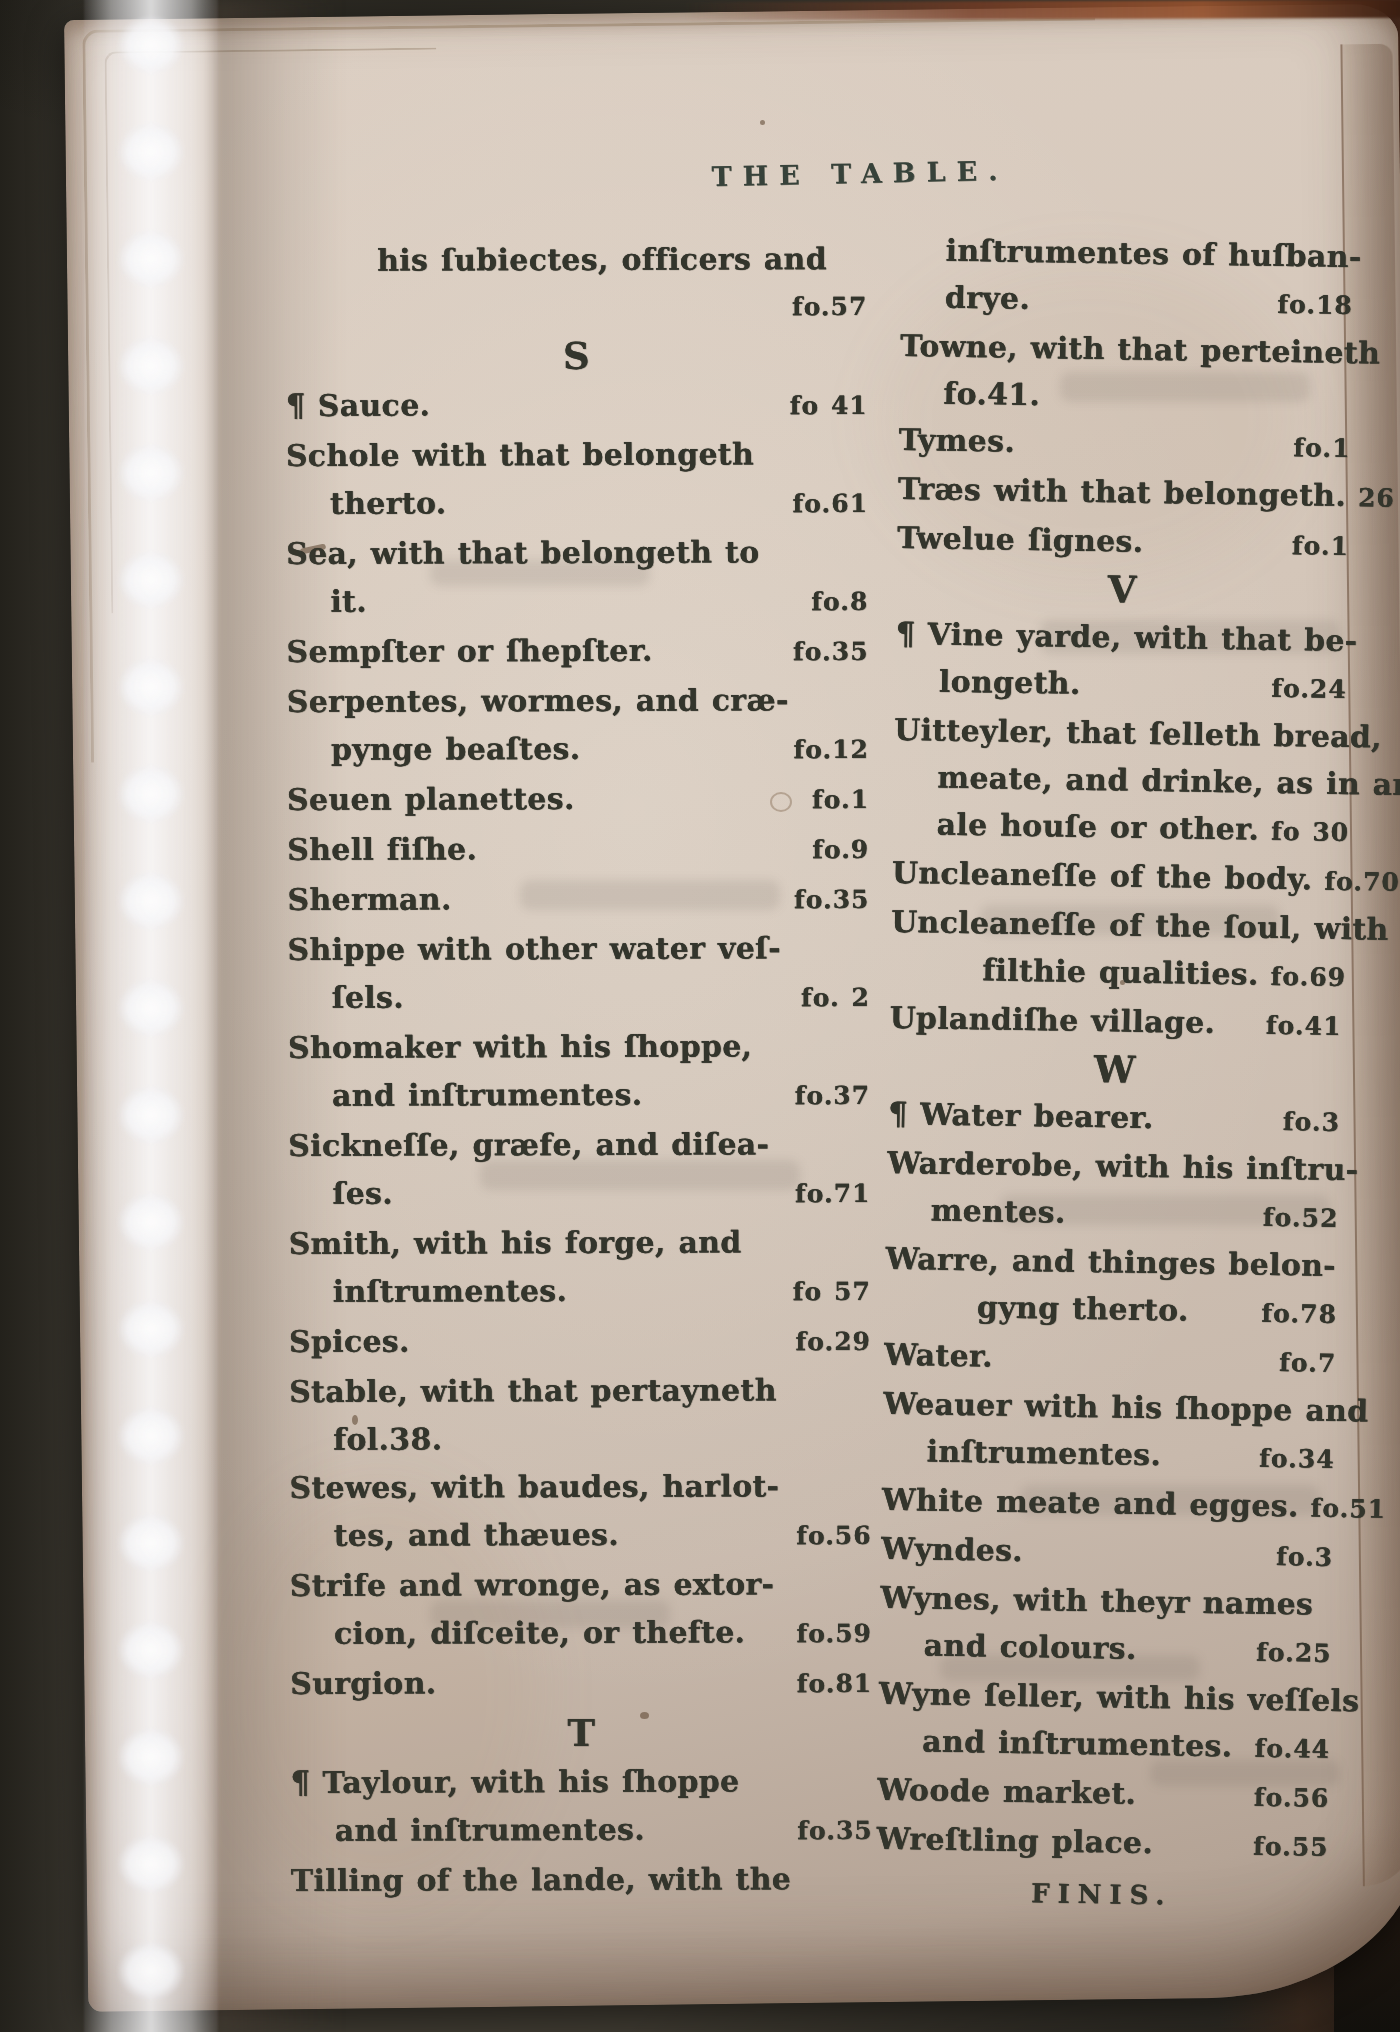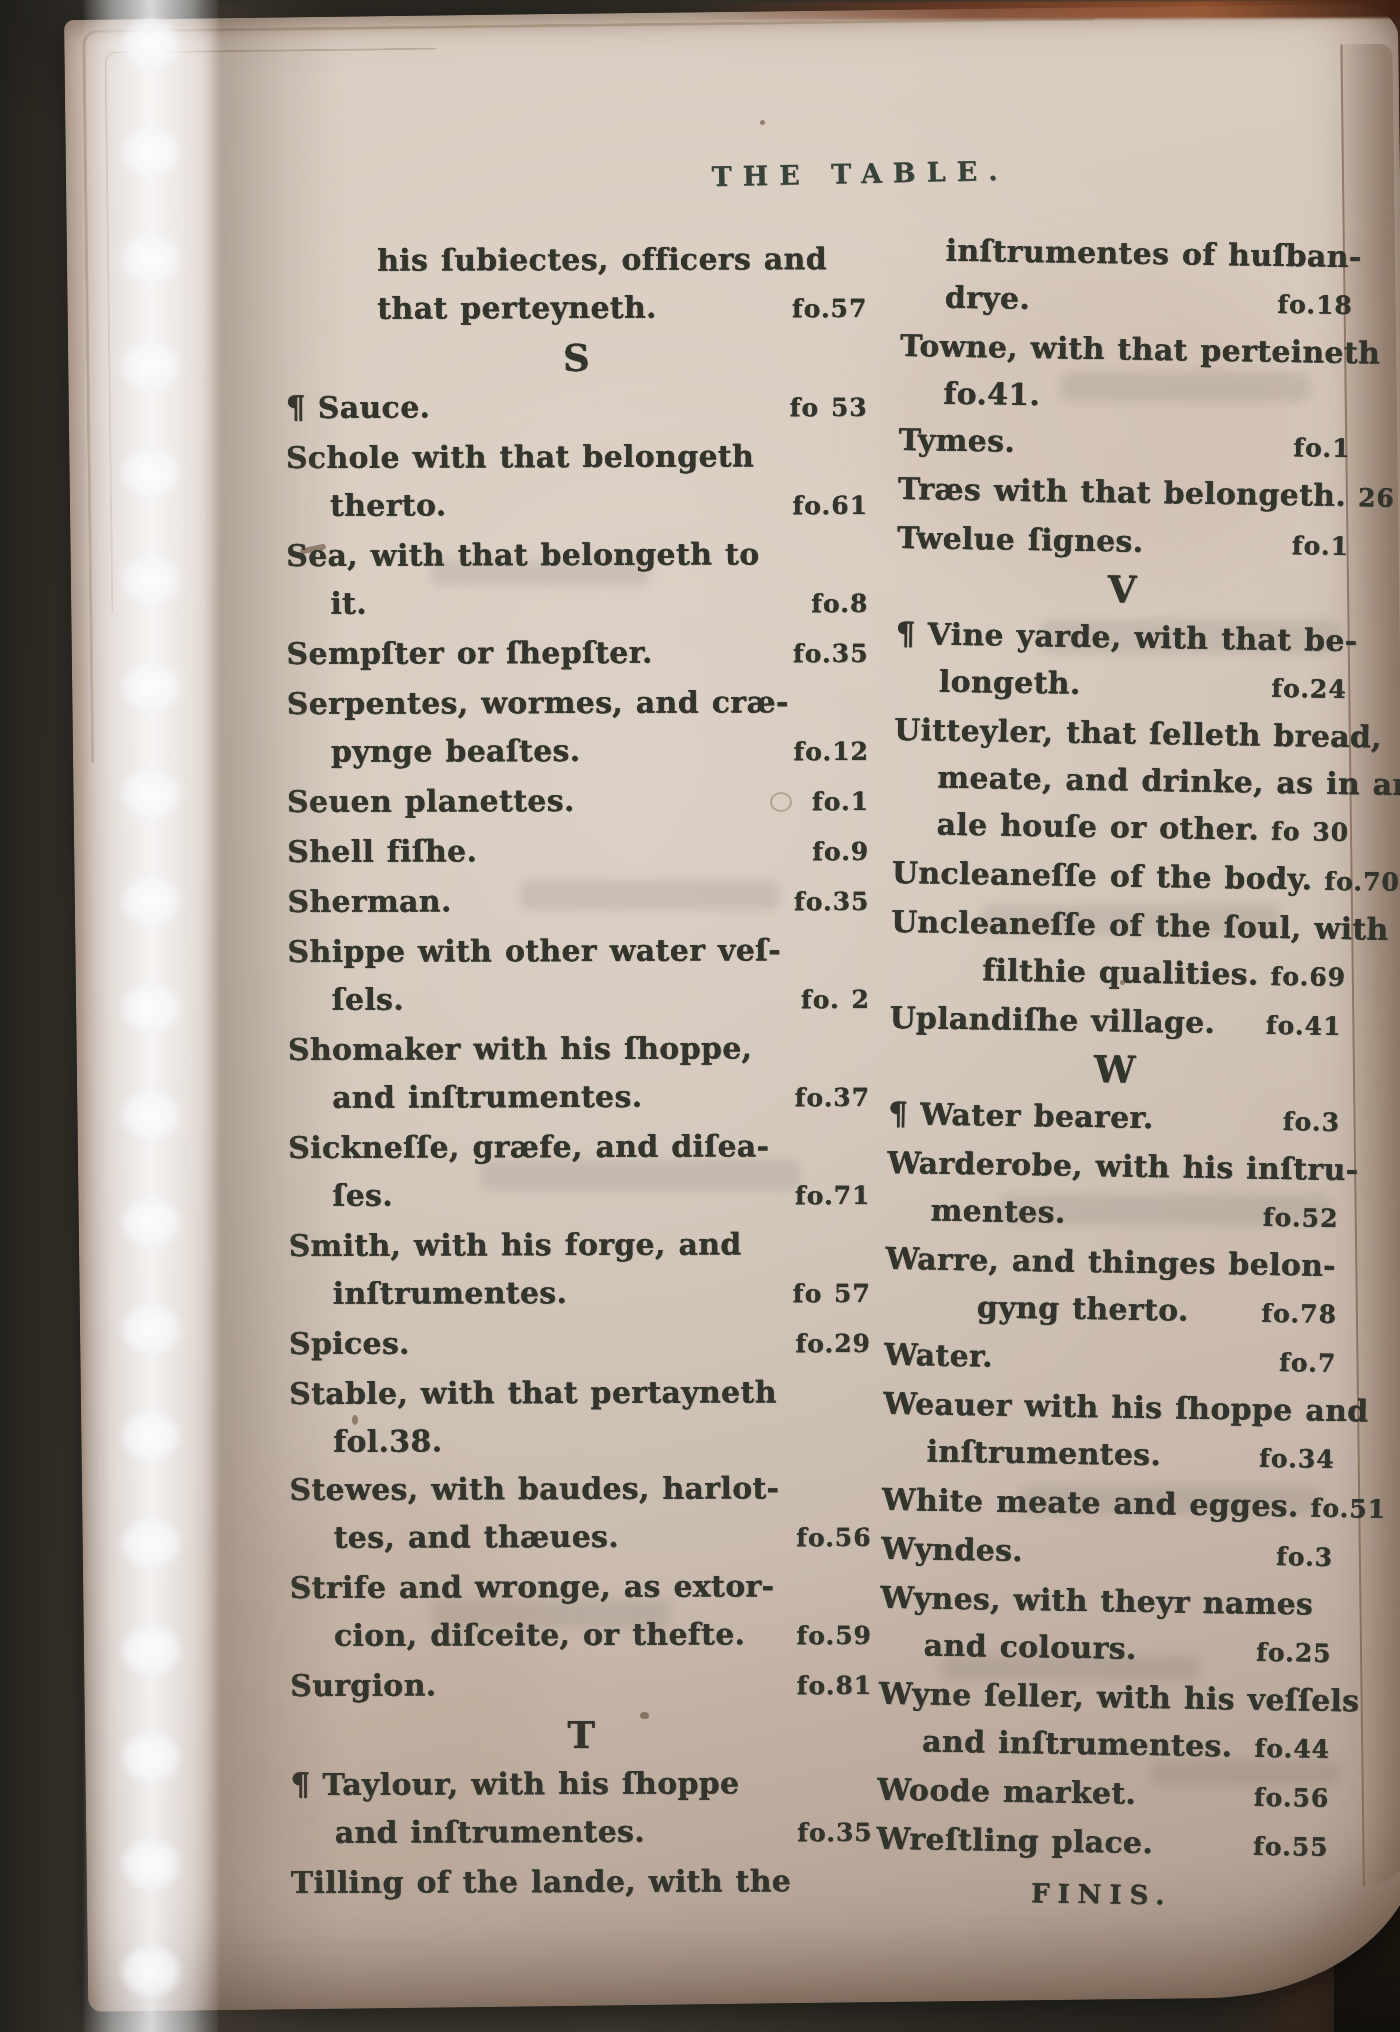--- a/index.html
+++ b/index.html
@@ -126,30 +126,29 @@
 <div class="speck" style="left:1120px;top:980px;width:5px;height:5px;"></div>
 
 <div class="content">
   <div class="header">THE TABLE.</div>
   <div class="col col-left" id="col-left">
       <div>
         <div class="line ind2">
           <span class="txt">his ſubiectes, officers and</span>
         </div>
         <div class="line ind2">
-          <span class="txt">that perteyneth.</span>
           <span class="folio">fo.57</span>
         </div>
       </div>
       <div class="section-letter">S</div>
       <div>
         <div class="line">
           <span class="pilcrow">¶</span>
           <span class="txt">Sauce.</span>
-          <span class="folio">fo 53</span>
+          <span class="folio">fo 41</span>
         </div>
       </div>
       <div>
         <div class="line">
           <span class="txt">Schole with that belongeth</span>
         </div>
         <div class="line ind1">
           <span class="txt">therto.</span>
           <span class="folio">fo.61</span>
         </div>

